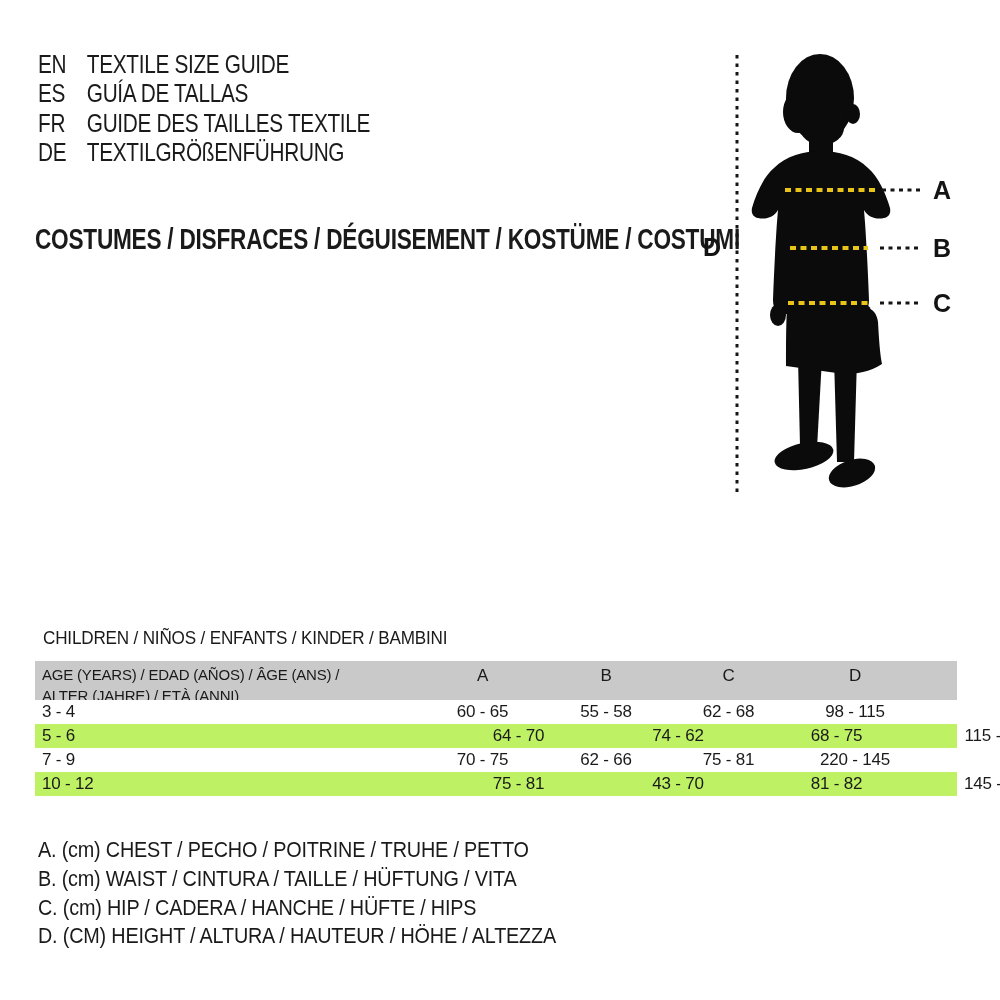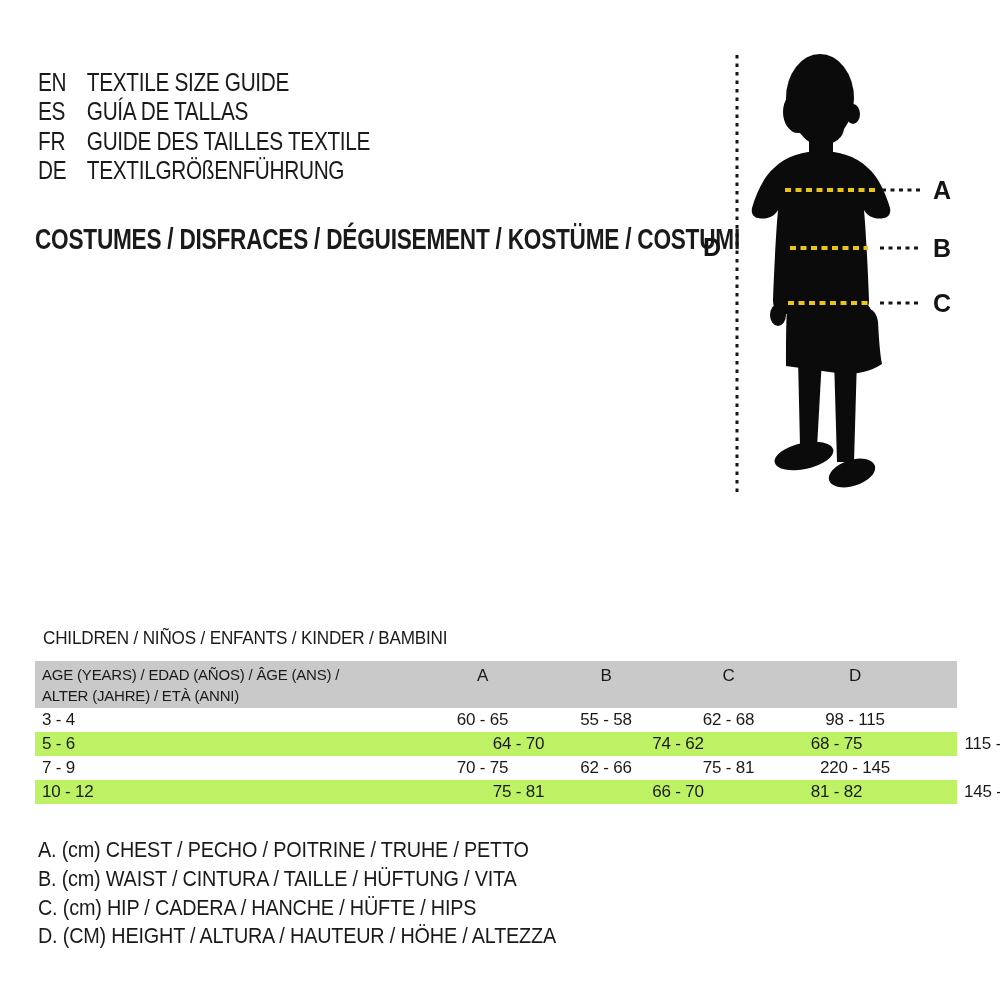--- a/index.html
+++ b/index.html
@@ -4,42 +4,42 @@
 <style>
   html,body{margin:0;padding:0;background:#ffffff;}
   #page{
     position:relative;width:1000px;height:1000px;background:#ffffff;overflow:hidden;
     font-family:"Liberation Sans", sans-serif;color:#1a1a1a;
   }
   .cond{display:inline-block;transform:scaleX(0.8);transform-origin:left center;white-space:nowrap;}
   .cond9{display:inline-block;transform:scaleX(0.9);transform-origin:left center;white-space:nowrap;}
 
   
-  #lang-list{position:absolute;left:38px;top:68px;}
+  #lang-list{position:absolute;left:38px;top:50px;}
   .lang-row{height:29.4px;line-height:29.4px;font-size:26px;letter-spacing:-0.4px;}
   .lang-code{display:inline-block;width:61px;}
 
   
   #category-heading{
     position:absolute;left:35px;top:224px;font-size:29px;font-weight:bold;
     line-height:30px;letter-spacing:-0.3px;
   }
   #category-heading .cond{transform:scaleX(0.78);}
 
   
   #figure-svg{position:absolute;left:690px;top:40px;}
   .figlabel{font-family:"Liberation Sans",sans-serif;font-size:25px;font-weight:bold;fill:#141414;}
 
   
   #table-heading{position:absolute;left:43px;top:628px;font-size:19px;line-height:19px;letter-spacing:-0.2px;}
 
   
   #size-table{position:absolute;left:35px;top:661px;width:922px;font-size:17px;letter-spacing:-0.2px;}
   .t-row{display:grid;grid-template-columns:385px 125px 122px 123px 130px 37px;}
-  .t-head{background:#c9c9c9;height:47px;}
+  .t-head{background:#c9c9c9;height:39px;}
   .t-head .cell{padding-top:5px;}
   .cell{overflow:hidden;}
   .cell.num{text-align:center;}
   .cell.age{padding-left:7px;text-align:left;}
   .t-head .cell.age{font-size:15px;line-height:20.5px;padding-top:4px;}
   .t-data{height:24px;line-height:24px;}
   .t-data.alt{background:#bef264;gap:36px;}
 
   
   #legend{position:absolute;left:38px;top:836px;}
@@ -134,21 +134,21 @@
       <div class="cell age">7 - 9</div>
       <div class="cell num">70 - 75</div>
       <div class="cell num">62 - 66</div>
       <div class="cell num">75 - 81</div>
       <div class="cell num">220 - 145</div>
       <div class="cell"></div>
     </div>
     <div class="t-row t-data alt">
       <div class="cell age">10 - 12</div>
       <div class="cell num">75 - 81</div>
-      <div class="cell num">66 - 70</div>
+      <div class="cell num">43 - 70</div>
       <div class="cell num">81 - 82</div>
       <div class="cell num">145 - 160</div>
       <div class="cell"></div>
     </div>
   </div>
 
   <div id="legend">
     <div class="legend-row"><span class="cond9">A. (cm) CHEST / PECHO / POITRINE / TRUHE / PETTO</span></div>
     <div class="legend-row"><span class="cond9">B. (cm) WAIST / CINTURA / TAILLE / HÜFTUNG / VITA</span></div>
     <div class="legend-row"><span class="cond9">C. (cm) HIP / CADERA / HANCHE / HÜFTE / HIPS</span></div>

